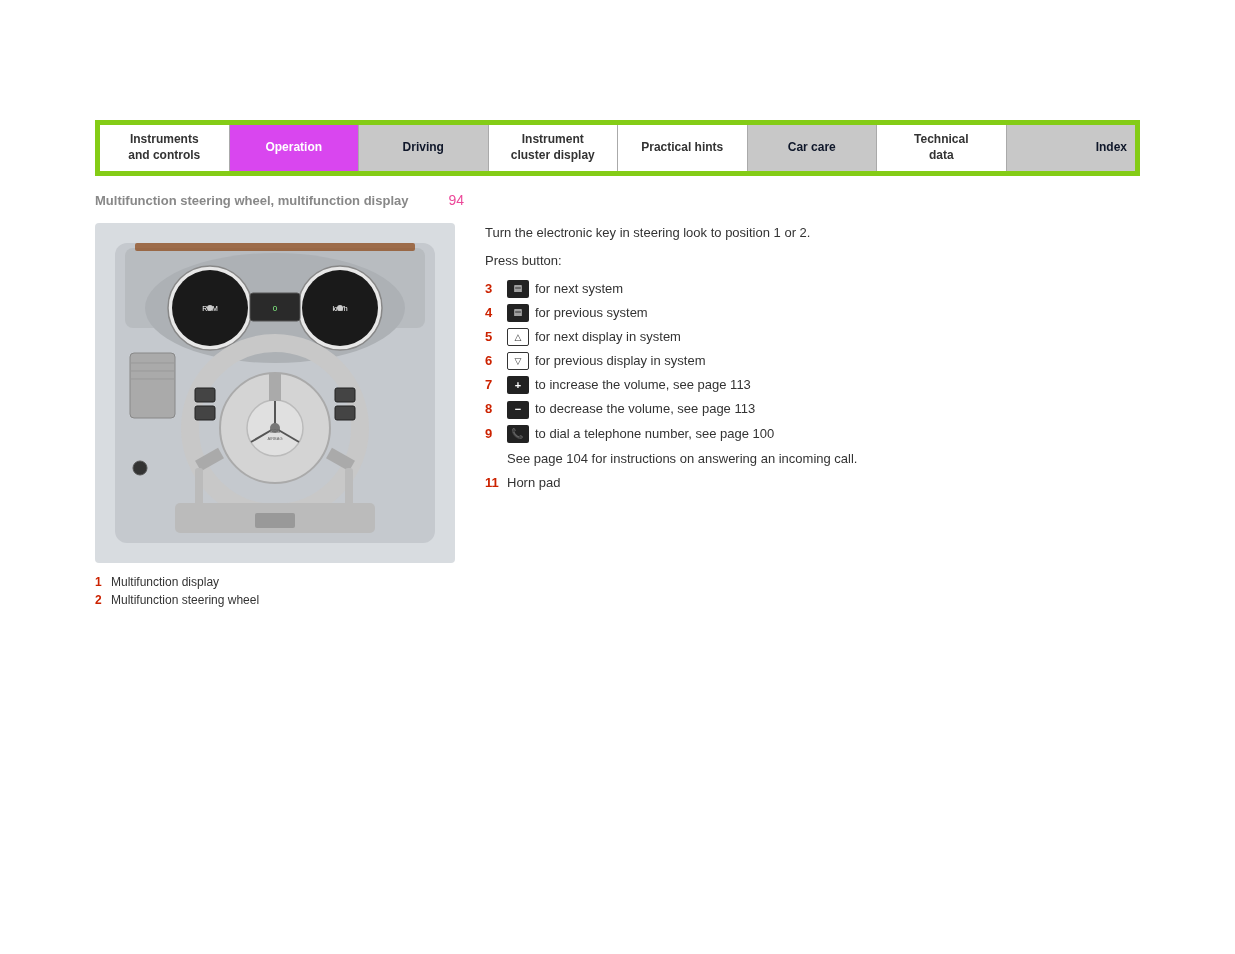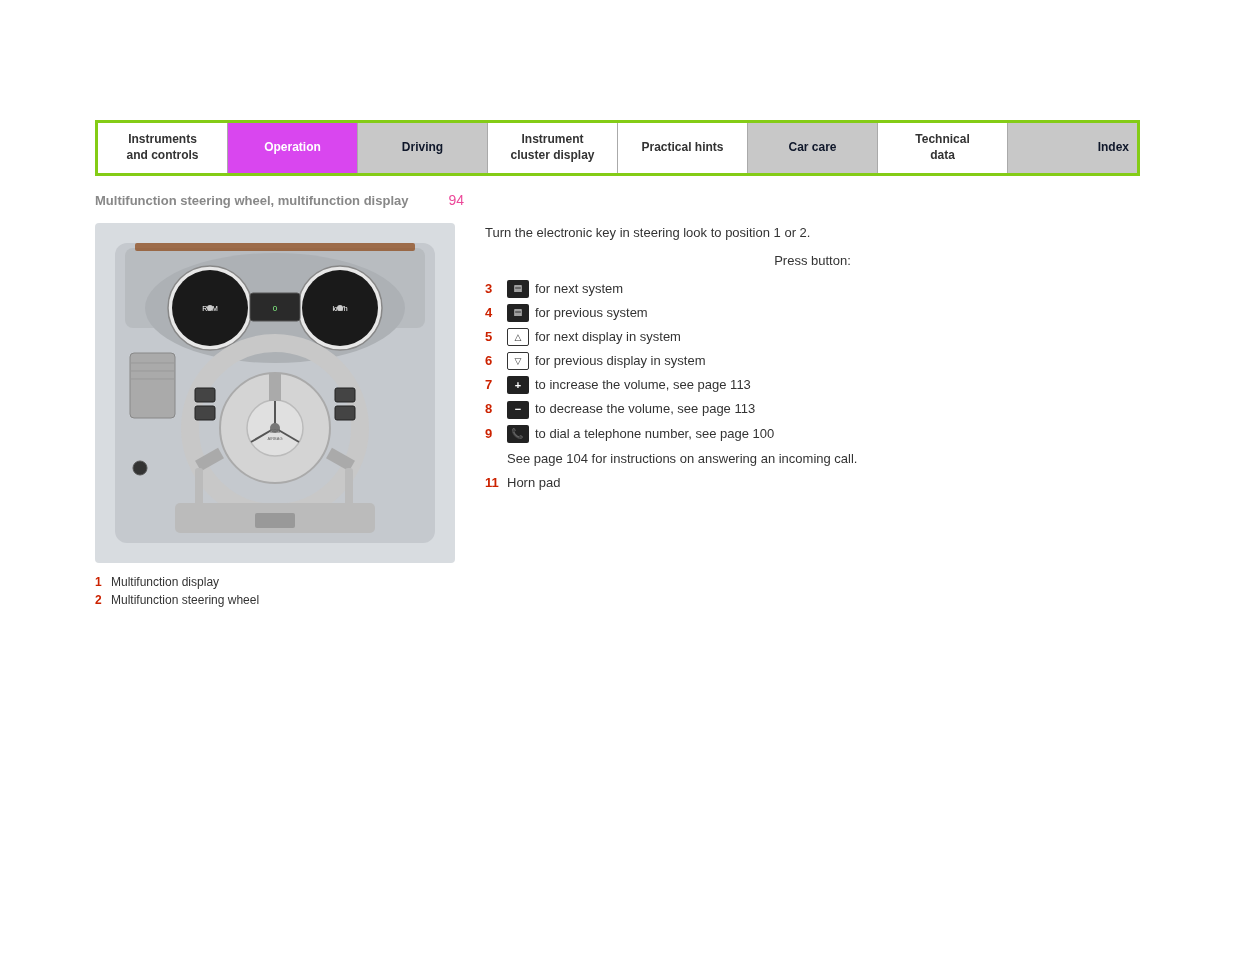--- a/index.html
+++ b/index.html
@@ -9,21 +9,21 @@
       color: #333;
       font-size: 13px;
       width: 1235px;
       min-height: 954px;
     }
 
     
     .nav-bar {
       display: flex;
       margin: 120px 95px 16px 95px;
-      border: 3px solid #84cc16;
+      border: 5px solid #84cc16;
       height: 56px;
     }
     .nav-item {
       flex: 1;
       display: flex;
       align-items: center;
       justify-content: center;
       text-align: center;
       font-size: 12px;
       font-weight: bold;
@@ -118,21 +118,20 @@
 
     .intro-text {
       font-size: 13px;
       line-height: 1.5;
       margin-bottom: 10px;
     }
 
     .press-text {
       font-size: 13px;
       margin-bottom: 12px;
-      text-align: center;
     }
 
     .button-list {
       list-style: none;
     }
     .button-list li {
       display: flex;
       align-items: center;
       margin-bottom: 6px;
       font-size: 13px;

